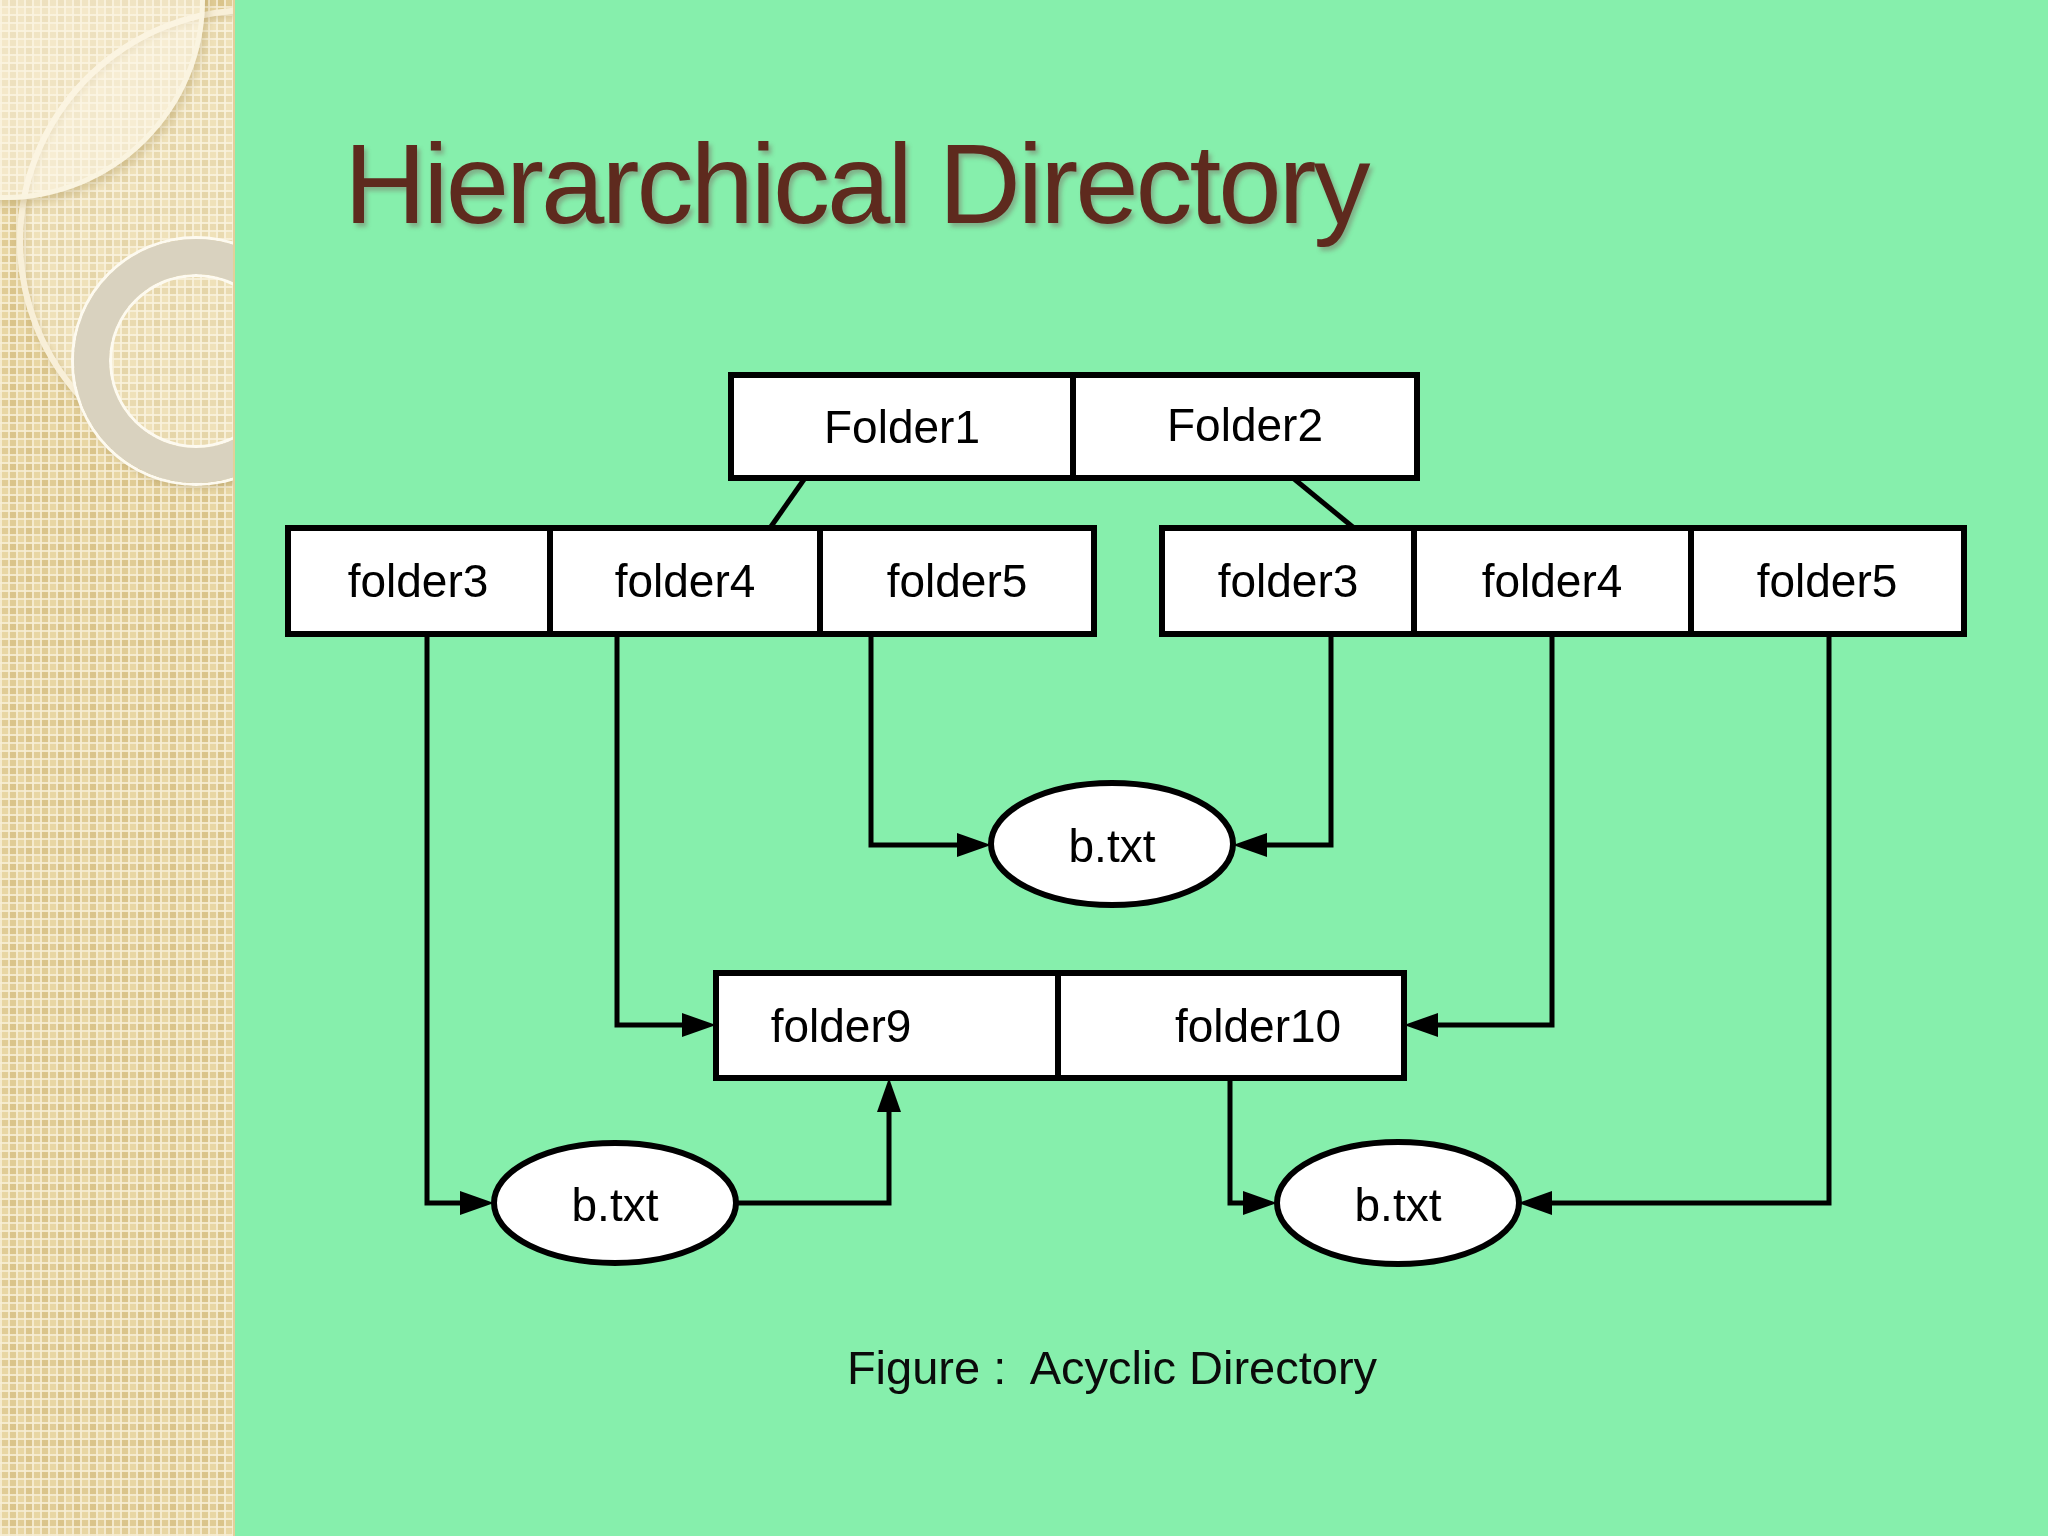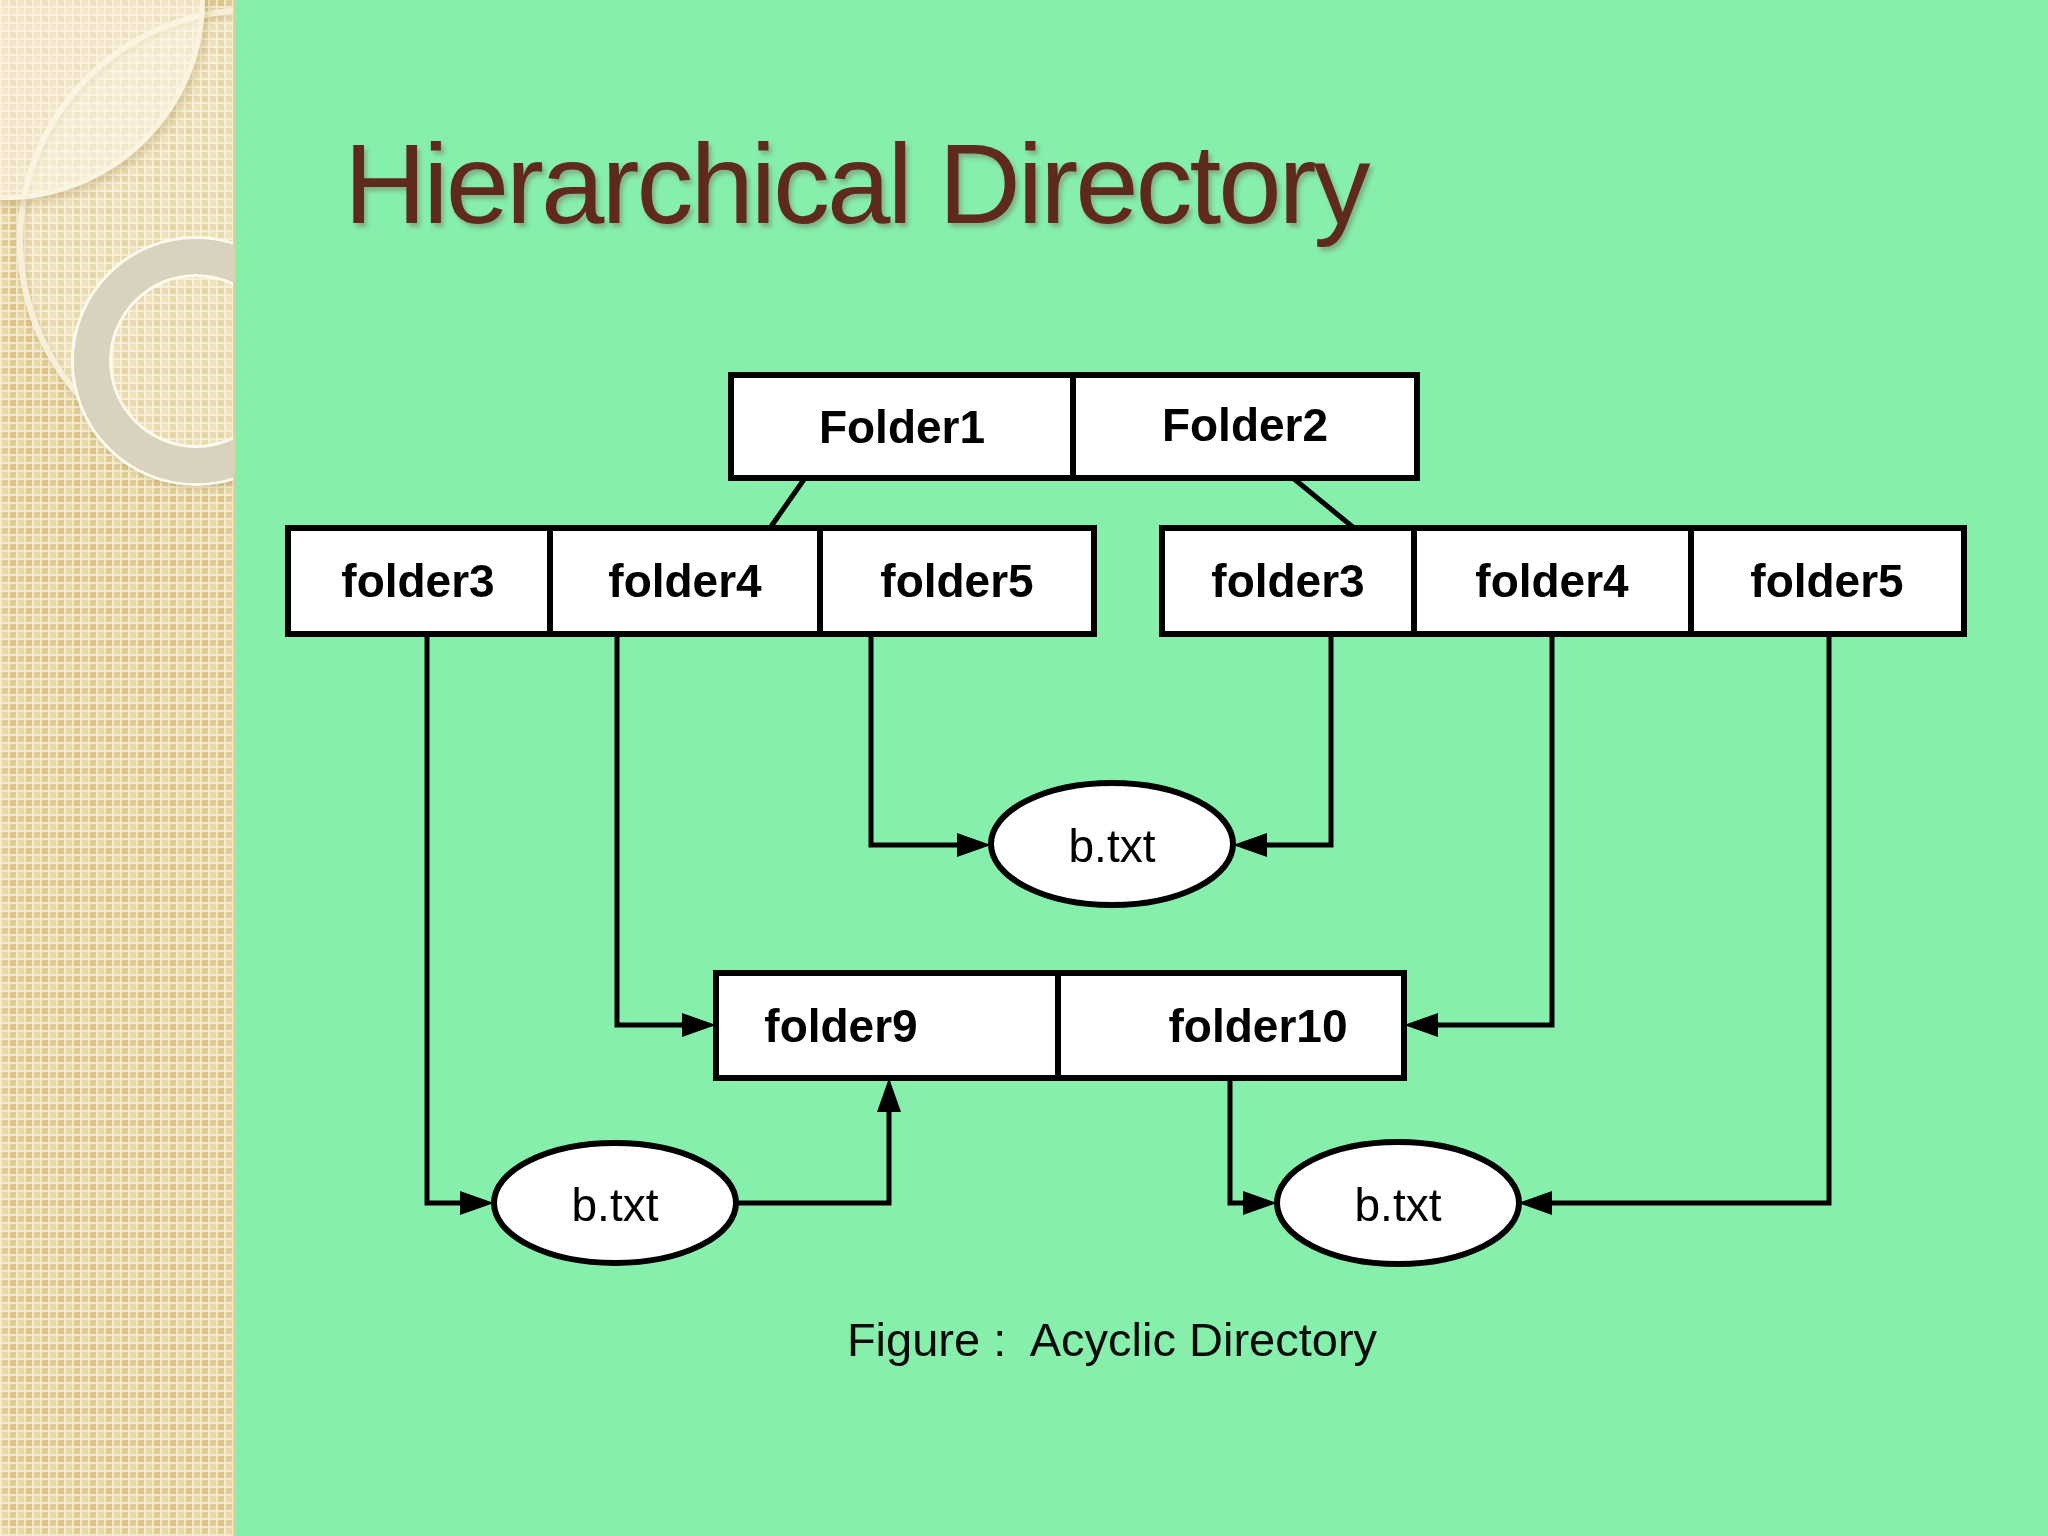--- a/index.html
+++ b/index.html
@@ -22,28 +22,28 @@
     background:rgba(253,248,234,0.55);border:5px solid rgba(250,243,223,0.95);
     box-shadow:3px 5px 8px rgba(170,145,85,0.35);}
   .thick-ring{position:absolute;left:74px;top:239px;width:244px;height:244px;border-radius:50%;
     border:35px solid #d9d2bf;box-sizing:border-box;
     box-shadow:0 0 0 3px #fdfaf0, inset 0 0 0 3px #fdfaf0, 3px 5px 7px rgba(150,130,80,0.35);}
 
   
   .title{position:absolute;left:344px;top:118px;font-size:114px;letter-spacing:-3px;
     color:#5e2a1e;white-space:pre;font-weight:400;
     text-shadow:3px 4px 4px rgba(120,105,95,0.45);}
-  .caption{position:absolute;left:1112px;top:1312px;transform:translateX(-50%);
+  .caption{position:absolute;left:1112px;top:1340px;transform:translateX(-50%);
     font-size:47px;color:#0b0b0b;white-space:pre;}
 
   
   .diagram{position:absolute;left:0;top:0;width:2048px;height:1536px;}
   .lbl{position:absolute;transform:translate(-50%,-50%);font-size:46px;color:#000;
        white-space:nowrap;}
-  .lbl.bold{font-weight:700;}
+  .lbl.bold{font-weight:400;}
 </style>
 </head>
 <body>
 
 <div class="slide">
 
   <div class="sidebar">
     <div class="thin-circle"></div>
     <div class="corner-blob"></div>
     <div class="thick-ring"></div>

